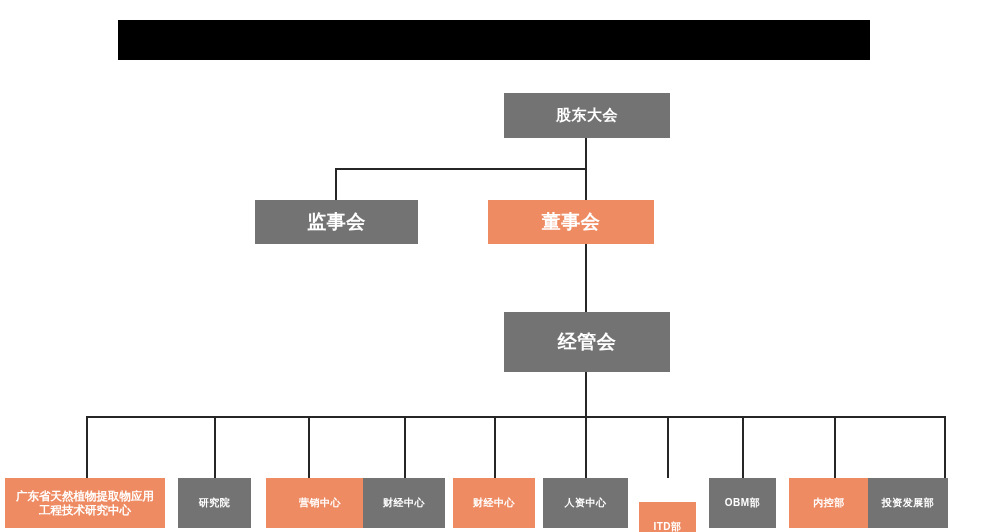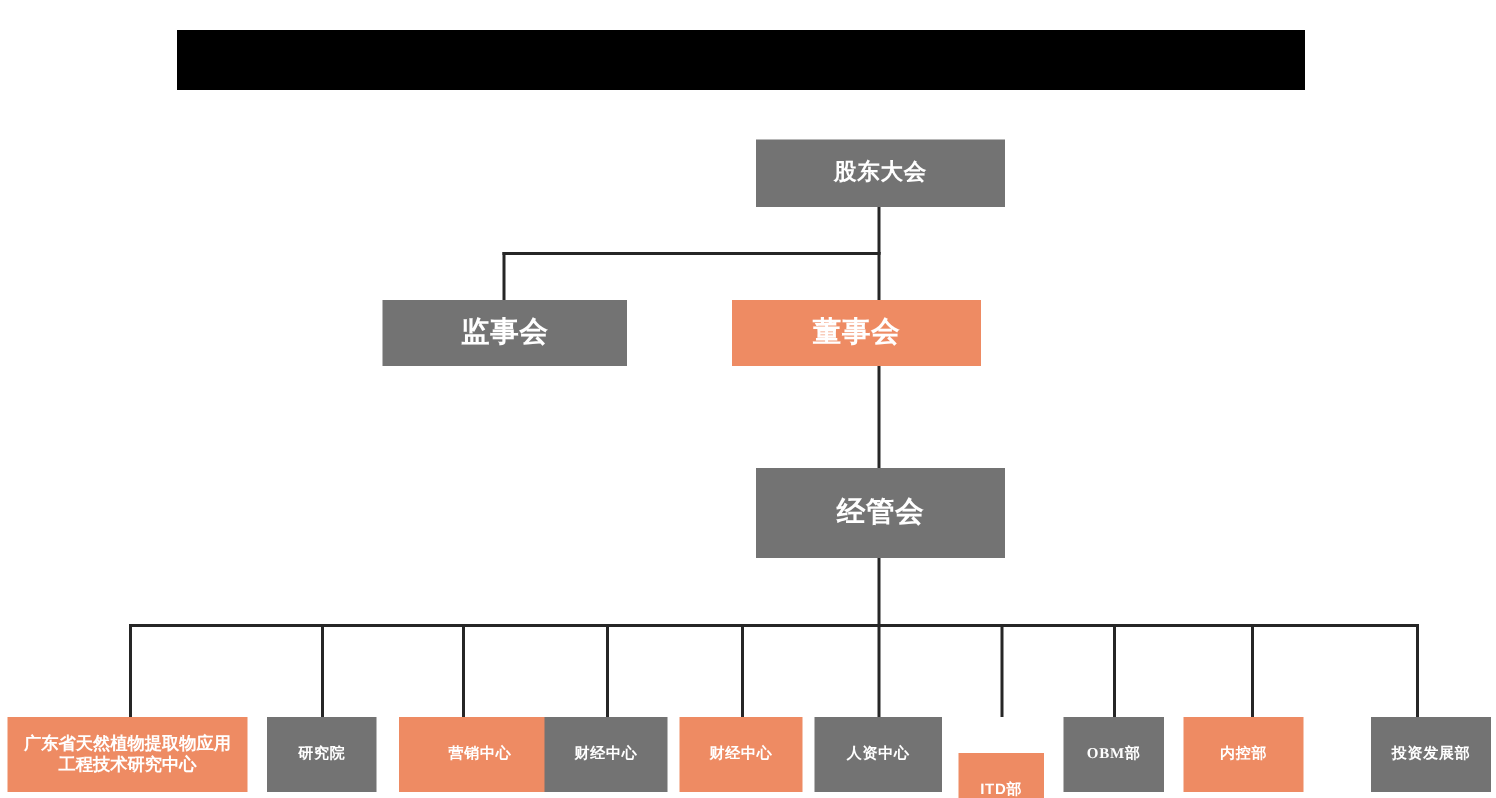--- a/index.html
+++ b/index.html
@@ -101,19 +101,19 @@
   <div class="node light node-sm" style="left:266px; top:478px; width:108px; height:50px;">营销中心</div>
 
   <div class="node dark node-sm" style="left:363px; top:478px; width:82px; height:50px;">财经中心</div>
 
   <div class="node light node-sm" style="left:453px; top:478px; width:82px; height:50px;">财经中心</div>
 
   <div class="node dark node-sm" style="left:543px; top:478px; width:85px; height:50px;text-align:right;">人资中心</div>
 
   <div class="node light node-sm" style="left:639px; top:478px; width:57px; height:50px;margin-top:24px;">ITD部</div>
 
-  <div class="node dark node-sm" style="left:709px; top:478px; width:67px; height:50px;font-family:Liberation Serif, serif;">OBM部</div>
+  <div class="node dark node-sm" style="left:709px; top:478px; width:67px; height:50px;">OBM部</div>
 
   <div class="node light node-sm" style="left:789px; top:478px; width:80px; height:50px;">内控部</div>
 
-  <div class="node dark node-sm" style="left:914px; top:478px; width:80px; height:50px;">投资发展部</div>
+  <div class="node dark node-sm" style="left:868px; top:478px; width:80px; height:50px;">投资发展部</div>
 
 </div>
 
 </body></html>

